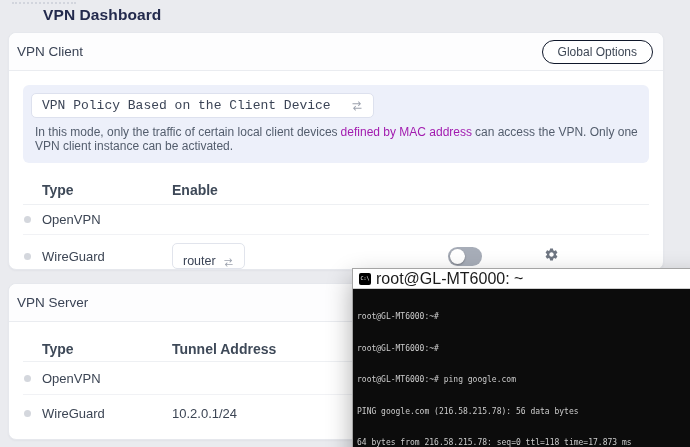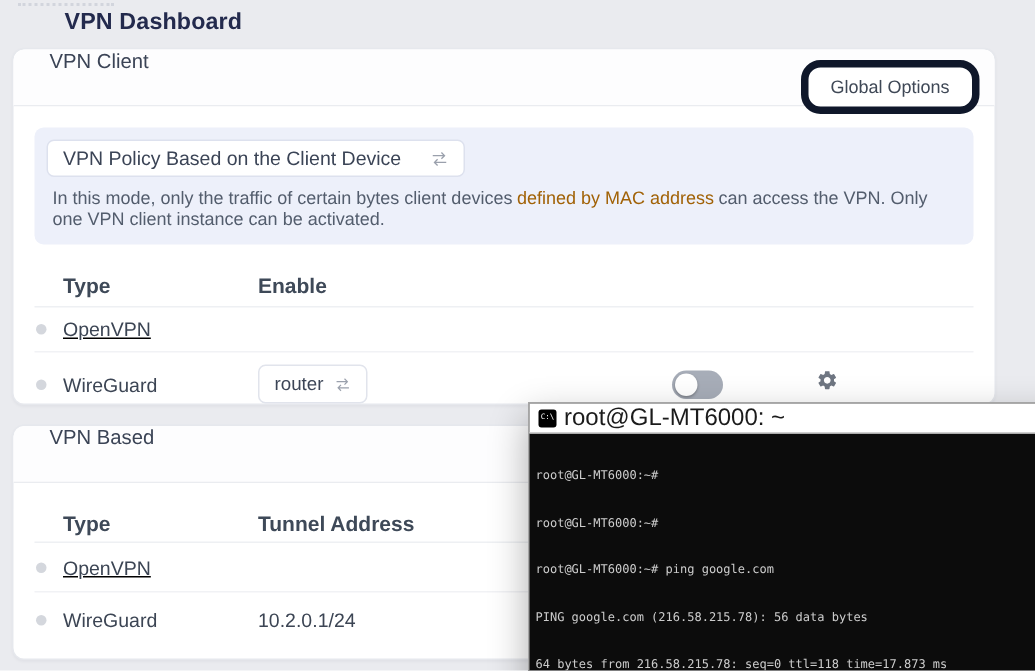--- a/index.html
+++ b/index.html
@@ -20,60 +20,60 @@
     font-size:15.5px; font-weight:bold; color:#232a4d; letter-spacing:.1px;margin-left:23px;
   }
   .card {
     position:absolute; left:8px; width:656px;
     background:#ffffff; border:1px solid #e6e8ed; border-radius:8px;
     box-shadow:0 1px 2px rgba(30,35,60,.04);
   }
   .card-client { top:32px; height:238px; }
   .card-server { top:283px; height:157px; }
   .card-head {
-    height:38px; display:flex; 
-    padding:0 24px; border-bottom:1px solid #eaecf0; position:relative;
+    height:38px; display:flex; align-items:center;
+    padding:0 8px; border-bottom:1px solid #eaecf0; position:relative;
     background:#fdfdfe; border-radius:8px 8px 0 0;
   }
   .card-title { font-size:13.5px; color:#3b4456; }
   .pill-btn {
-    position:absolute; right:10px; top:7px; height:36px; padding:0 15px;
-    border:5px solid #0f172a; border-radius:13px; background:#fff;
+    position:absolute; right:10px; top:7px; height:24px; padding:0 15px;
+    border:1px solid #0f172a; border-radius:13px; background:#fff;
     font-size:12px; color:#3f4856; font-family:inherit; cursor:pointer;
   }
   .card-body { padding:14px; }
   .info-box { background:#edf0fa; border-radius:6px; padding:8px 10px 10px 8px; }
   .policy-btn {
     display:inline-flex; align-items:center; gap:20px; height:25px; padding:0 10px;
     background:#fff; border:1px solid #dde1ee; border-radius:5px;
-    font-size:13px; color:#3b4456; font-family:Liberation Sans, sans-serif; cursor:pointer;
+    font-size:13px; color:#3b4456; font-family:Liberation Mono, monospace; cursor:pointer;
   }
   .info-text { margin:7px 0 0 4px; font-size:12px; color:#535d6d; line-height:14px; }
-  .info-text .link { color:#a16207; text-decoration:none; margin:0 3px; cursor:pointer; }
+  .info-text .link { color:#a21caf; text-decoration:none; margin:0 3px; cursor:pointer; }
 
   .vtable { margin-top:12px; }
   .grid-row {
     display:grid; grid-template-columns:19px 130px 271px 95px 1fr;
     align-items:center;
   }
   .card-server .grid-row { grid-template-columns:19px 130px 1fr; }
   .thead { height:30px; border-bottom:1px solid #eef0f3; }
   .card-server .thead { height:26px; }
   .th { font-size:14px; font-weight:bold; color:#3e4958; }
   .trow { border-bottom:1px solid #f1f2f5; }
   .trow:last-child { border-bottom:none; }
-  .row-openvpn { height:30px;text-decoration:underline; }
+  .row-openvpn { height:30px; }
   .row-wireguard { height:42px; }
   .card-server .row-openvpn { height:33px; }
   .card-server .row-wireguard { height:36px; }
   .dot { width:7px; height:7px; border-radius:50%; background:#d4d7dd; margin-left:1px; }
   .cell-text { font-size:13px; color:#3c4554; }
   .setup-link { font-size:13px; color:#4c6fdd; text-decoration:none; padding-left:5px; cursor:pointer; }
   .router-btn {
-    display:inline-flex; align-items:center; gap:7px; height:26px; padding:0 10px;
+    display:inline-flex; align-items:flex-end; gap:7px; height:26px; padding:0 10px;
     background:#fff; border:1px solid #e1e4ec; border-radius:5px;
     font-size:12.5px; color:#3b4456; font-family:inherit; cursor:pointer;
   }
   .toggle {
     width:34px; height:19px; border-radius:10px; background:#a7adb8;
     position:relative; border:none; cursor:pointer; display:block;
   }
   .toggle .knob {
     position:absolute; left:2px; top:2px; width:15px; height:15px;
     border-radius:50%; background:#fff; box-shadow:0 1px 2px rgba(0,0,0,.3);
@@ -115,21 +115,21 @@
   </div>
   <div class="card-body">
     <div class="info-box">
       <button class="policy-btn">
         <span>VPN Policy Based on the Client Device</span>
         <svg width="12" height="12" viewBox="0 0 16 16" fill="#9aa0ac">
           <path d="M2 4.4 H11.1 L9.3 2.6 L10.1 1.8 L13.3 5 L10.1 8.2 L9.3 7.4 L11.1 5.6 H2 Z"></path>
           <path d="M14 10.4 H4.9 L6.7 8.6 L5.9 7.8 L2.7 11 L5.9 14.2 L6.7 13.4 L4.9 11.6 H14 Z"></path>
         </svg>
       </button>
-      <p class="info-text"><span>In this mode, only the traffic of certain bytes client devices</span><a class="link">defined by MAC address</a><span>can access the VPN. Only one VPN client instance can be activated.</span></p>
+      <p class="info-text"><span>In this mode, only the traffic of certain local client devices</span><a class="link">defined by MAC address</a><span>can access the VPN. Only one VPN client instance can be activated.</span></p>
     </div>
 
     <div class="vtable">
       <div class="grid-row thead">
         <span></span>
         <span class="th">Type</span>
         <span class="th">Enable</span>
       </div>
       <div class="grid-row trow row-openvpn">
         <span class="dot"></span>
@@ -161,21 +161,21 @@
             </svg>
           </button>
         </span>
       </div>
     </div>
   </div>
 </section>
 
 <section class="card card-server">
   <div class="card-head">
-    <span class="card-title">VPN Based</span>
+    <span class="card-title">VPN Server</span>
   </div>
   <div class="card-body">
     <div class="vtable" style="margin-top:0;">
       <div class="grid-row thead">
         <span></span>
         <span class="th">Type</span>
         <span class="th">Tunnel Address</span>
       </div>
       <div class="grid-row trow row-openvpn">
         <span class="dot"></span>

